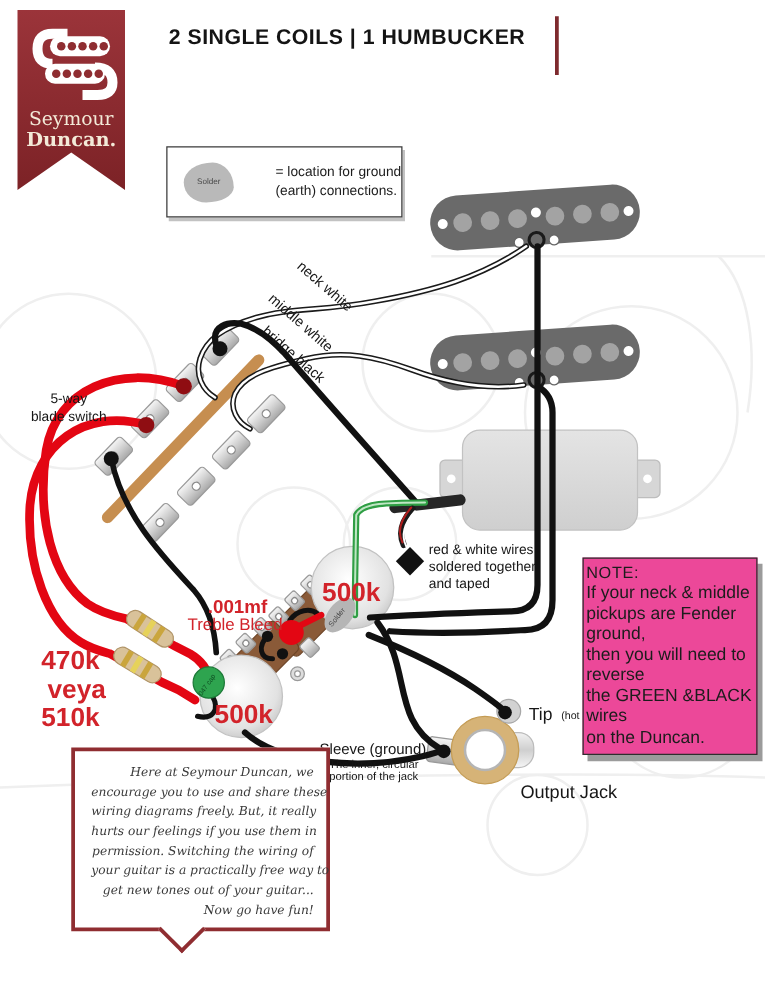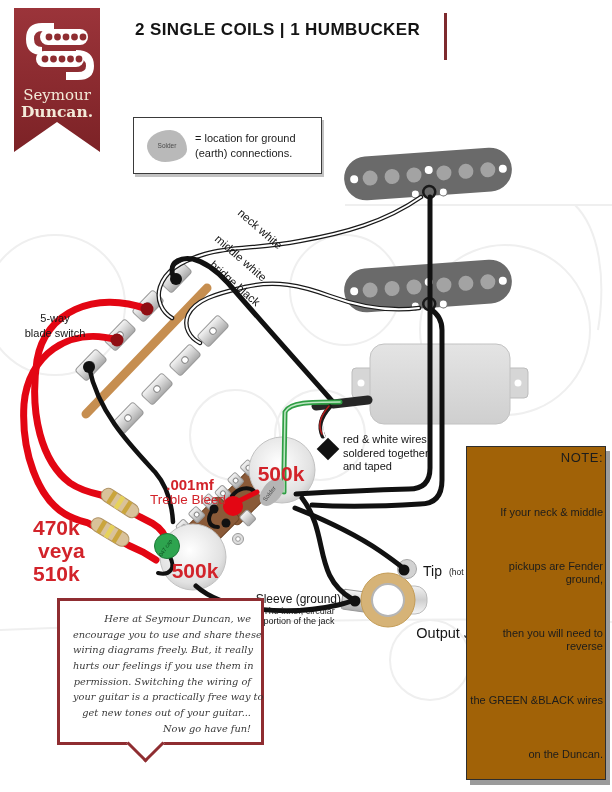--- a/index.html
+++ b/index.html
@@ -5,31 +5,31 @@
   html,body{margin:0;padding:0;background:#fff;}
   #page{position:relative;width:612px;height:792px;background:#fff;overflow:hidden;
         font-family:"Liberation Sans",sans-serif;}
   svg{position:absolute;left:0;top:0;}
   
   .title-line{position:absolute;left:135px;font-weight:bold;color:#141414;
               font-size:17px;letter-spacing:.4px;white-space:nowrap;}
   .red-tick{position:absolute;left:444px;top:13px;width:3px;height:47px;background:#7e2a2e;}
   
   .legend{position:absolute;left:133px;top:117px;width:187px;height:55px;background:#fff;
-          border:1.5px solid #3a3a3a;box-shadow:2px 3px 0 #c2c2c2;display:flex;align-items:center;}
+          border:1.5px solid #3a3a3a;box-shadow:2px 3px 0 #c2c2c2;display:flex;align-items:center;justify-content:space-between;}
   .legend .blob{width:40px;height:32px;margin-left:13px;background:#b9b9b9;
           border-radius:58% 42% 55% 45% / 50% 62% 38% 50%;display:flex;align-items:center;justify-content:center;
           font-size:6.5px;color:#4a4a4a;}
   .legend .ltext{margin-left:8px;font-size:11px;line-height:1.35;color:#1c1c1c;}
   
-  .notebox{position:absolute;left:466px;top:446px;width:134px;background:#a16207;
-           border:1.5px solid #2e2e2e;box-shadow:4px 5px 0 #9b9b9b;text-align:right;
-           padding:3px 2px 18px 2px;}
+  .notebox{position:absolute;left:466px;top:446px;width:134px;background:#ec4899;
+           border:1.5px solid #2e2e2e;box-shadow:4px 5px 0 #9b9b9b;text-align:left;
+           padding:3px 2px 6px 2px;}
   .notebox .nt{font-size:13px;color:#1c1c1c;letter-spacing:.5px;}
-  .notebox .nl{font-size:11px;color:#1c1c1c;line-height:1.18;margin-top:41px;}
+  .notebox .nl{font-size:14px;color:#1c1c1c;line-height:1.18;}
   
   .bubble{position:absolute;left:57px;top:598px;width:178px;background:#fff;
           border:3px solid #8f2d31;padding:10px 10px 6px 13px;z-index:3;}
   .bubble .sl{font-family:"DejaVu Serif",serif;font-style:italic;font-size:9.8px;
           line-height:1.6;color:#3a3a3a;white-space:nowrap;text-align:right;}
   .tail{position:absolute;left:72px;bottom:-15px;width:24px;height:24px;background:#fff;
         border-right:3px solid #8f2d31;border-bottom:3px solid #8f2d31;transform:rotate(45deg);}
   .tail-cover{position:absolute;left:70px;bottom:0px;width:32px;height:4px;background:#fff;}
 </style>
 </head>

